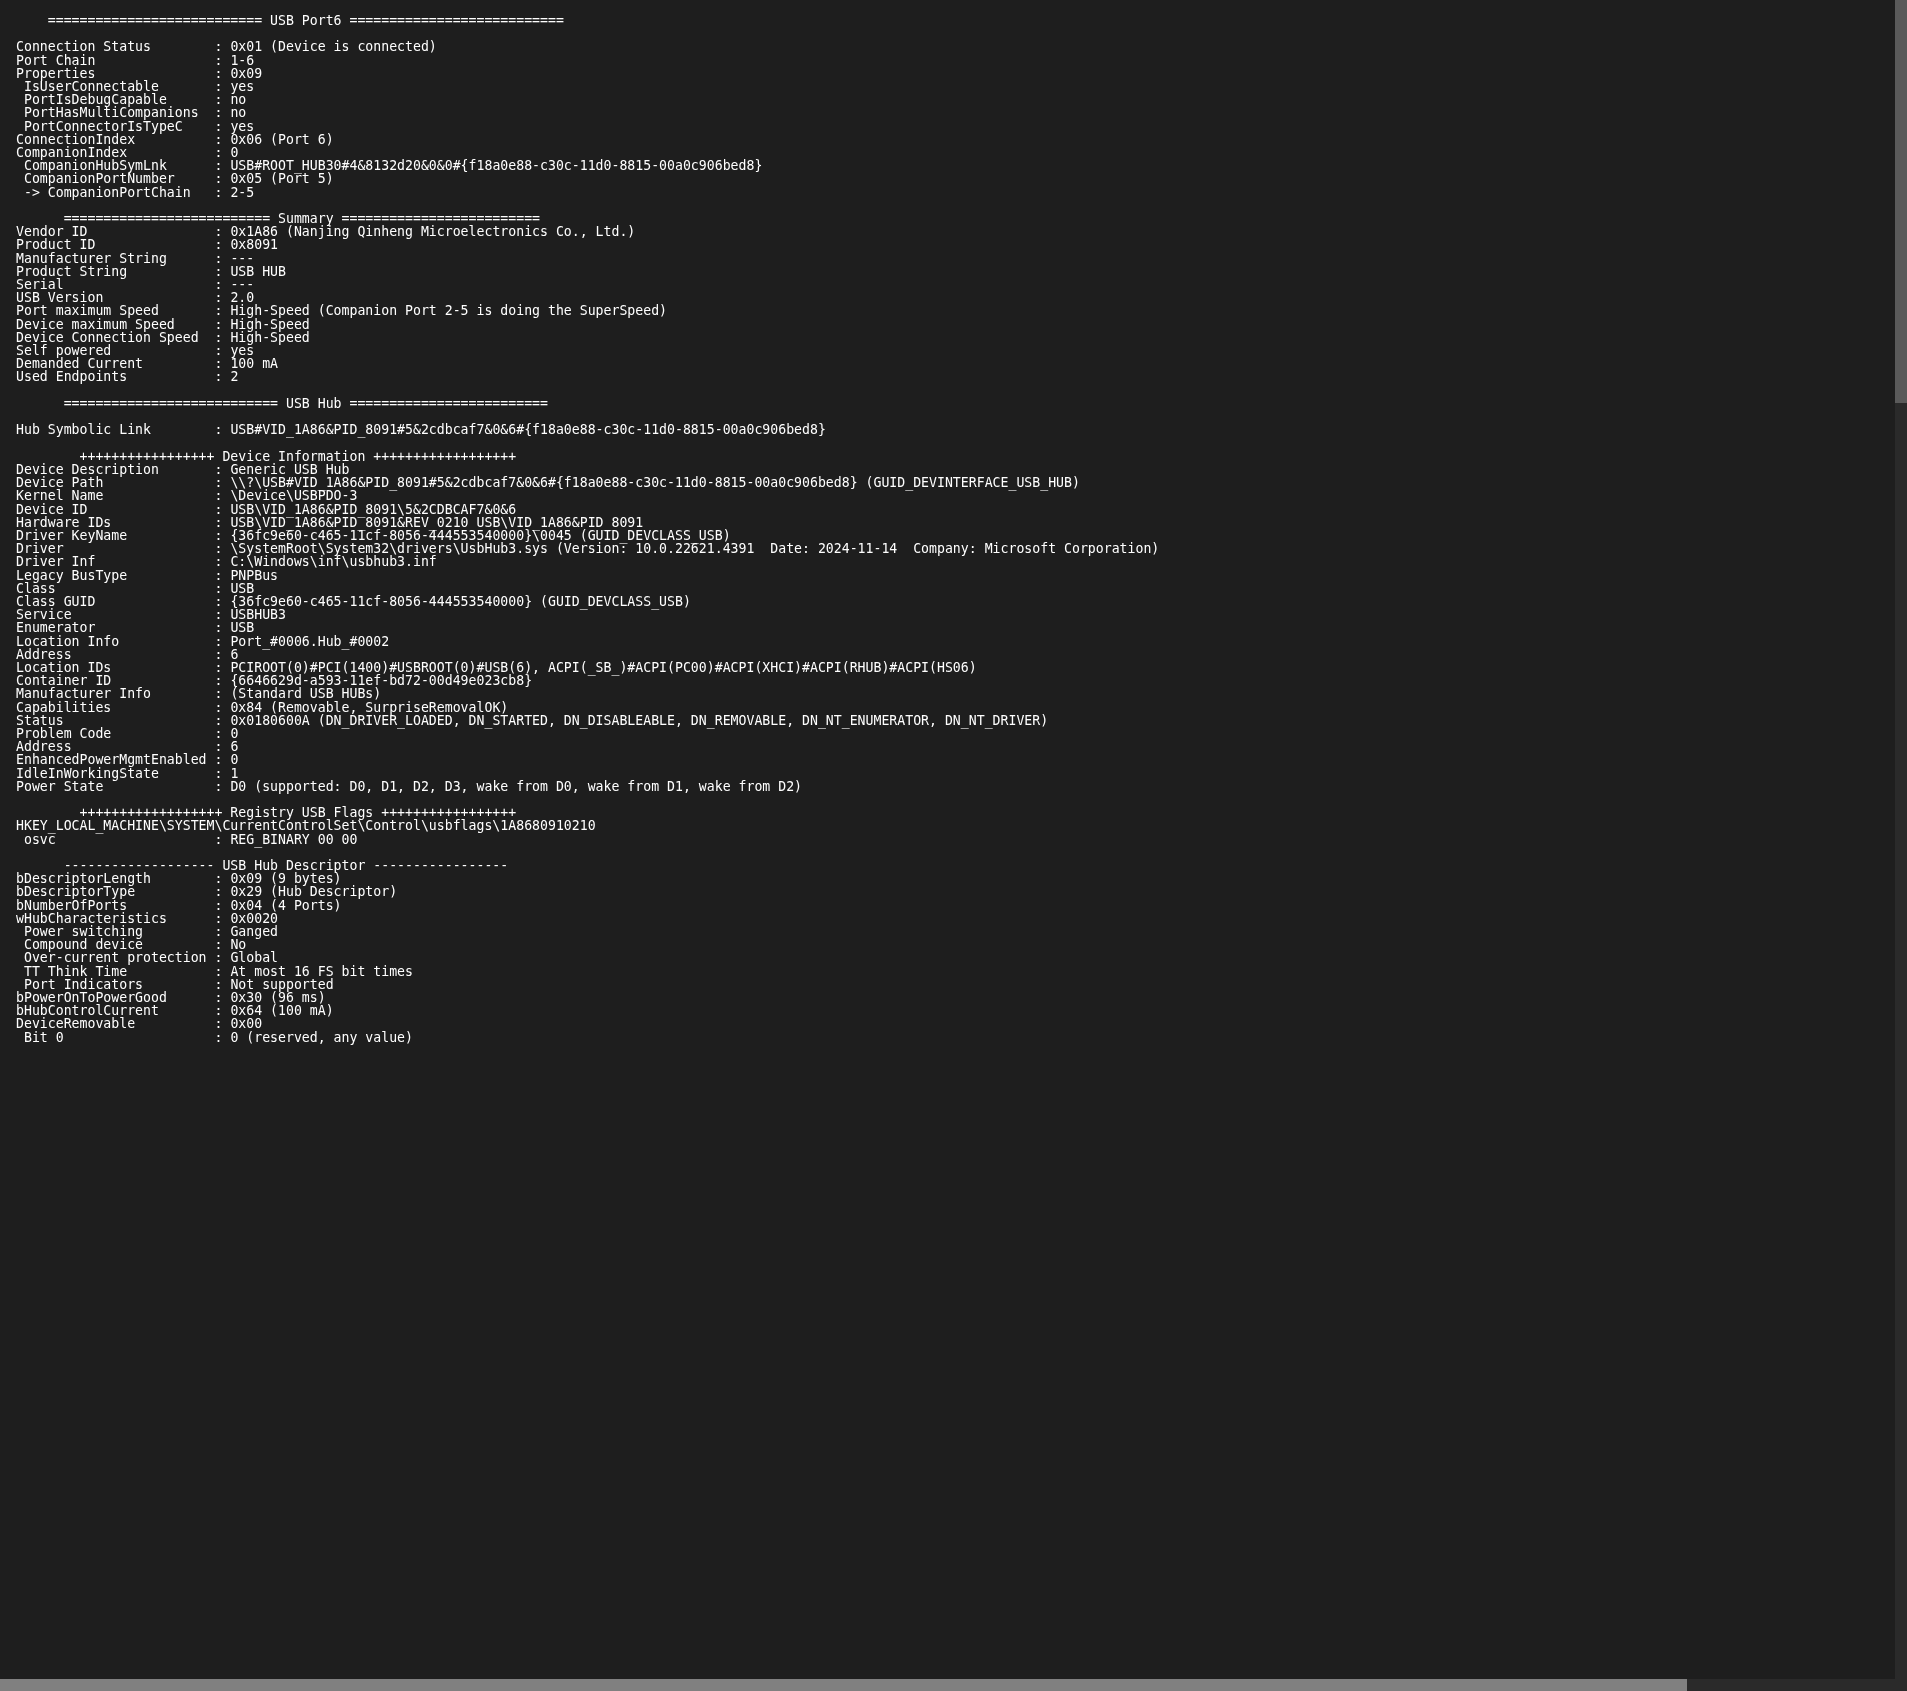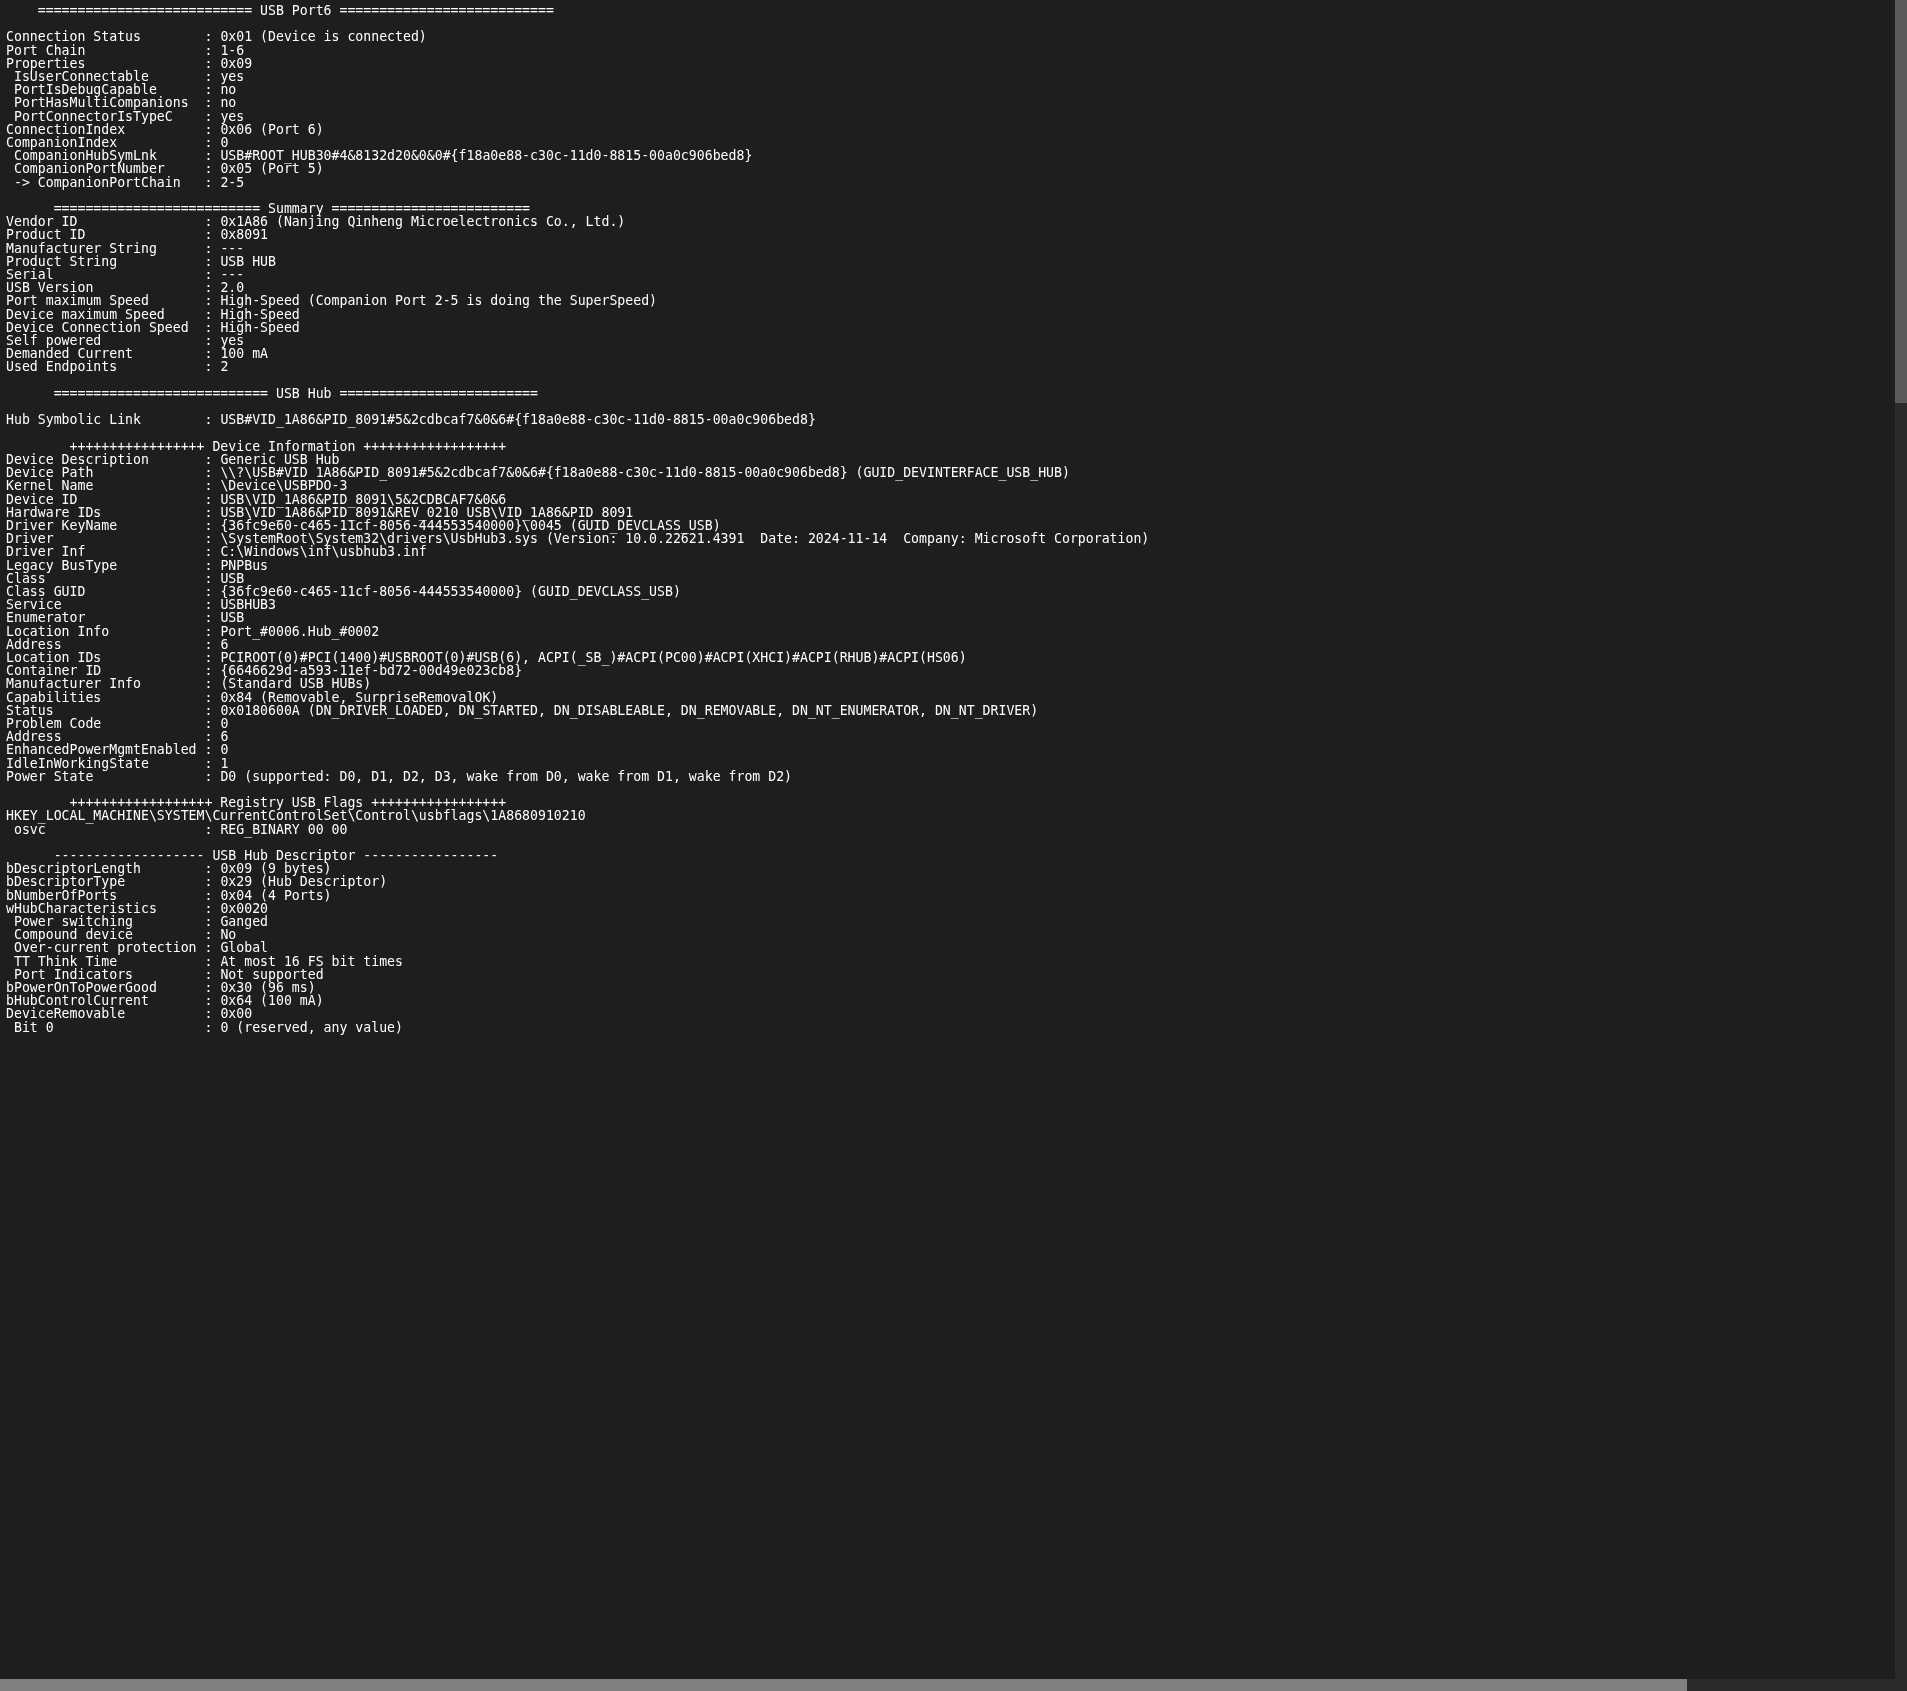--- a/index.html
+++ b/index.html
@@ -17,21 +17,21 @@
   }
   .content-wrapper {
     position: absolute;
     top: 0;
     left: 0;
     right: 12px;
     bottom: 12px;
     overflow: hidden;
   }
   pre.terminal {
-    margin: 0;
+    margin: 10px;
     padding: 4px 6px 6px 6px;
     color: #ffffff;
     font-family: "Consolas", "Menlo", "DejaVu Sans Mono", monospace;
     font-size: 13.2px;
     line-height: 13.2px;
     white-space: pre;
     letter-spacing: 0px;
   }
   
   .vscroll-track {

